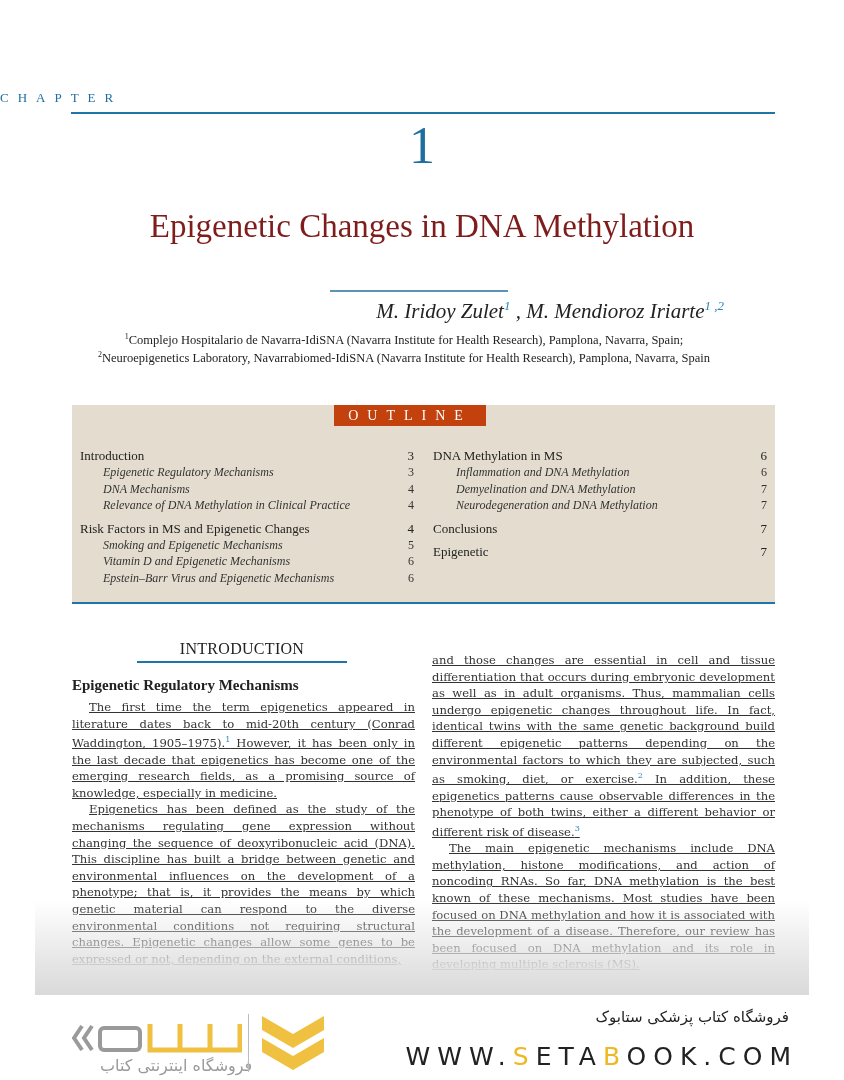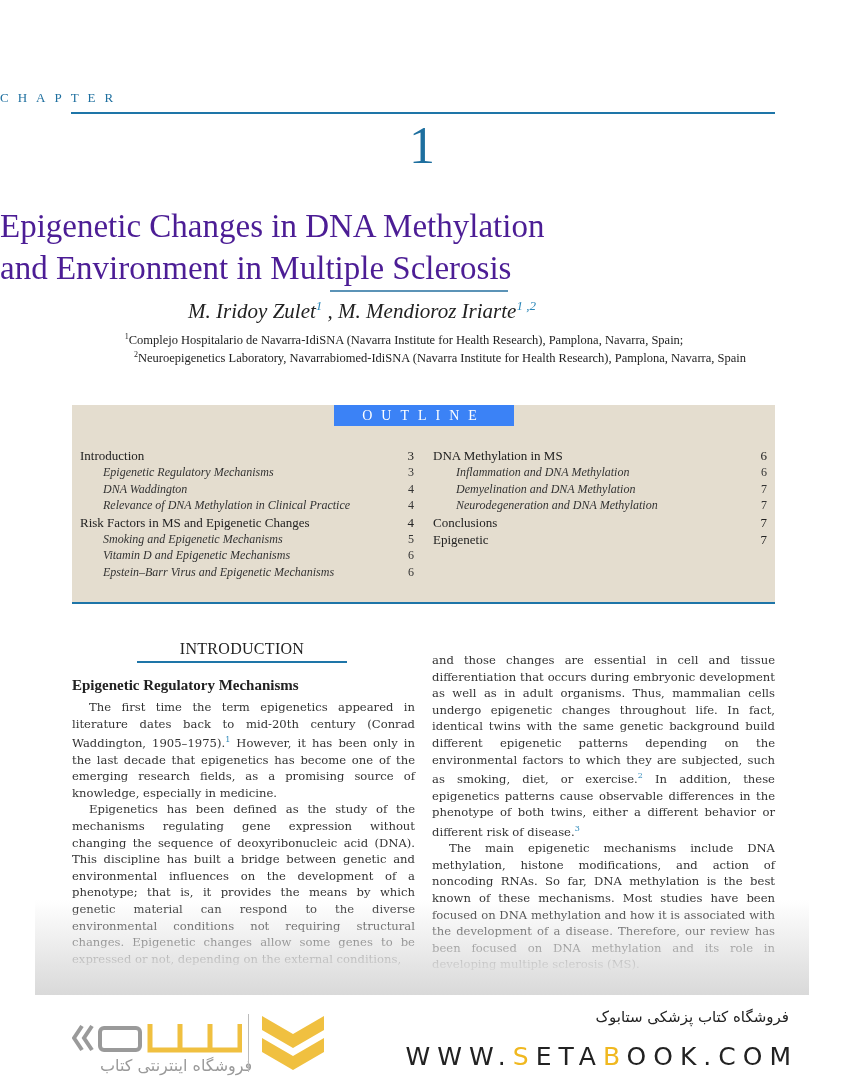--- a/index.html
+++ b/index.html
@@ -3,85 +3,84 @@
 <meta charset="utf-8">
 <style>
   html, body { margin: 0; padding: 0; }
   body { width: 844px; height: 1080px; background: #ffffff; position: relative; overflow: hidden; font-family: "Liberation Serif", serif; color: #222; }
   .page { position: absolute; left: 0; top: 0; width: 844px; height: 1000px; background: #fff; }
   .page-fade { position: absolute; left: 35px; top: 900px; width: 774px; height: 95px;
     background: linear-gradient(to bottom, rgba(255,255,255,0) 0%, rgba(225,225,225,0.9) 70%, #d9d9d9 100%); }
   .chapter-label { position: absolute; top: 90px; left: 0; width: 844px; font-size: 13px; letter-spacing: 9px; color: #1e6f9f; }
   .chapter-rule { position: absolute; top: 112px; left: 71px; width: 704px; height: 2px; background: #1e75a8; }
   .chapter-num { position: absolute; top: 118px; left: 0; width: 844px; text-align: center; font-size: 52px; color: #1e6f9f; line-height: 56px; }
-  .title { position: absolute; top: 205px; left: 0; width: 844px; font-size: 33px; line-height: 42px; color: #4c1d95; }
+  .title { position: absolute; top: 205px; left: 0; width: 844px; text-align: center; font-size: 33px; line-height: 42px; color: #7f1d1d; }
   .title-rule { position: absolute; top: 290px; left: 330px; width: 178px; height: 2px; background: #5b93b7; }
-  .authors { position: absolute; top: 298px; left: 0; width: 724px; text-align: center; font-size: 21px; font-style: italic; color: #222; }
+  .authors { position: absolute; top: 298px; left: 0; width: 724px; text-align: right; font-size: 21px; font-style: italic; color: #222; }
   .authors sup { color: #2a86b8; font-size: 13px; }
   .affil { position: absolute; left: 0; width: 808px; text-align: center; font-size: 12.5px; color: #222; }
   .affil sup { font-size: 8px; }
   .outline { position: absolute; top: 405px; left: 72px; width: 703px; height: 197px; background: #e4ddcf; border-bottom: 2px solid #1e75a8; }
-  .outline-tab { position: absolute; top: 0; left: 262px; width: 180px; height: 21px; background: #3b82f6; color: #fff; text-align: center; font-size: 14px; letter-spacing: 9px; line-height: 21px; }
+  .outline-tab { position: absolute; top: 0; left: 262px; width: 152px; height: 21px; background: #c2410c; color: #fff; text-align: center; font-size: 14px; letter-spacing: 9px; line-height: 21px; }
   .oc { position: absolute; top: 42px; }
   .oc.left { left: 8px; width: 334px; }
   .oc.right { left: 361px; width: 334px; text-align: right; }
   .orow { display: flex; justify-content: space-between; font-size: 13px; line-height: 17px; color: #222; }
-  .orow.main { }
+  .orow.main { margin-top: 6px; }
   .orow.main:first-child { margin-top: 0; }
   .orow.sub { padding-left: 23px; font-style: italic; font-size: 12px; line-height: 16.5px; color: #333; }
   .orow .pg { font-style: normal; }
   .intro-head { position: absolute; top: 640px; left: 137px; width: 210px; text-align: center; font-size: 16px; color: #222; letter-spacing: 0.3px; }
   .intro-rule { position: absolute; top: 661px; left: 137px; width: 210px; height: 2px; background: #1e75a8; }
   .sub-head { position: absolute; top: 677px; left: 72px; font-size: 15px; color: #222; font-weight: bold; font-family: "Liberation Serif", serif; }
   .col { position: absolute; width: 343px; font-size: 13.2px; line-height: 16.6px; text-align: justify; color: #333; font-family: "DejaVu Serif", serif; font-size: 11.6px; }
-  .col p { margin: 0; text-indent: 17px; }
+  .col p { margin: 0; text-indent: 17px; text-decoration: underline; }
   .col p.cont { text-indent: 0; }
   .col sup { color: #2a86b8; font-size: 8px; }
   .col.left { left: 72px; top: 699px; }
   .col.right { left: 432px; top: 652px; }
   .ad { position: absolute; left: 0; top: 1000px; width: 844px; height: 80px; background: #fff; }
 </style>
 </head>
 <body>
 
 <div class="page">
   <div class="chapter-label">CHAPTER</div>
   <div class="chapter-rule"></div>
   <div class="chapter-num">1</div>
 
   <div class="title">
     <div>Epigenetic Changes in DNA Methylation</div>
-    <div>and Environment in Multiple Sclerosis</div>
   </div>
   <div class="title-rule"></div>
 
   <div class="authors">
     <span>M. Iridoy Zulet</span><sup>1</sup><span> , </span><span>M. Mendioroz Iriarte</span><sup>1 ,2</sup>
   </div>
 
   <div class="affil" style="top:332px;">
     <sup>1</sup><span>Complejo Hospitalario de Navarra-IdiSNA (Navarra Institute for Health Research), Pamplona, Navarra, Spain;</span>
   </div>
-  <div class="affil" style="top:350px;padding-left:36px;">
+  <div class="affil" style="top:350px;">
     <sup>2</sup><span>Neuroepigenetics Laboratory, Navarrabiomed-IdiSNA (Navarra Institute for Health Research), Pamplona, Navarra, Spain</span>
   </div>
 
   <div class="outline">
     <div class="outline-tab">OUTLINE</div>
     <div class="oc left">
       <div class="orow main">
           <span>Introduction</span>
           <span class="pg">3</span>
         </div>
       <div class="orow sub">
           <span>Epigenetic Regulatory Mechanisms</span>
           <span class="pg">3</span>
         </div>
       <div class="orow sub">
-          <span>DNA Waddington</span>
+          <span>DNA Mechanisms</span>
           <span class="pg">4</span>
         </div>
       <div class="orow sub">
           <span>Relevance of DNA Methylation in Clinical Practice</span>
           <span class="pg">4</span>
         </div>
       <div class="orow main">
           <span>Risk Factors in MS and Epigenetic Changes</span>
           <span class="pg">4</span>
         </div>

